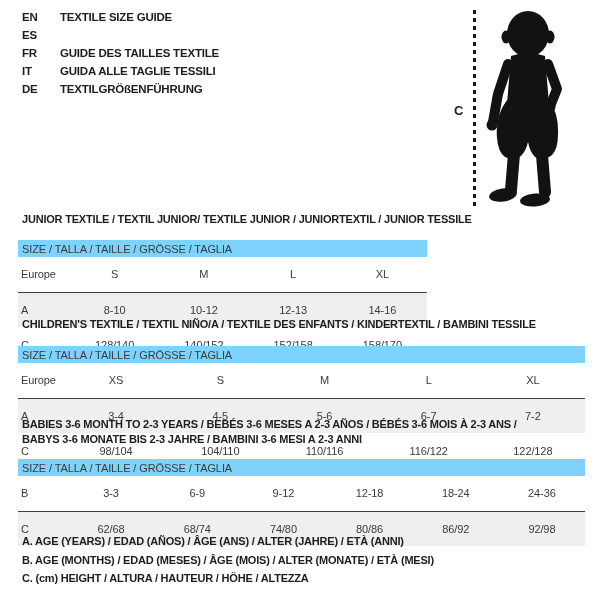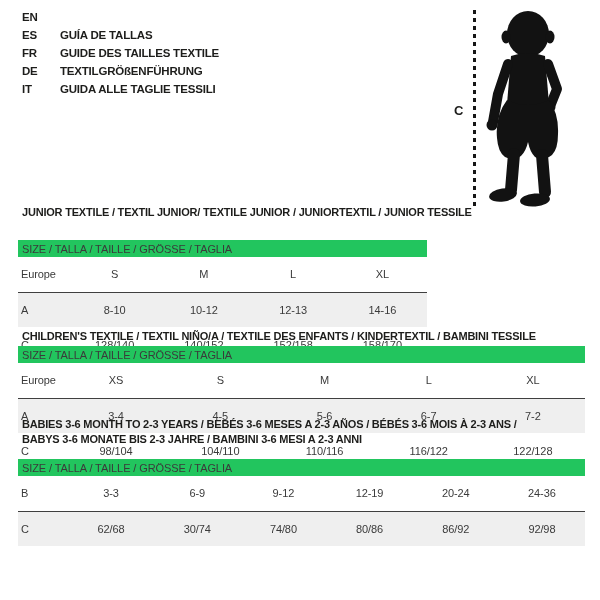--- a/index.html
+++ b/index.html
@@ -18,63 +18,63 @@
   .figure { position:absolute; top:0; left:440px; width:160px; height:212px; }
   .measure-line {
     position:absolute; left:33px; top:10px; width:3px; height:196px;
     background:repeating-linear-gradient(to bottom,#161616 0 4px,transparent 4px 8px);
   }
   .measure-label { position:absolute; left:14px; top:103px; font-size:13px; font-weight:bold; }
   .baby-svg { position:absolute; left:41px; top:4px; }
 
   
   .sec-title { position:absolute; left:22px; font-size:11px; font-weight:bold; letter-spacing:-0.2px; white-space:nowrap; }
-  .title-junior { top:206px;text-align:right; }
-  .title-children { top:330px;text-align:right; }
+  .title-junior { top:213px;text-align:right; }
+  .title-children { top:318px;text-align:right; }
   .title-babies { top:417px; line-height:14.5px; }
 
   
   table.size-table { position:absolute; left:18px; border-collapse:collapse; table-layout:fixed; }
   .tbl-junior   { top:240px; width:409px; }
   .tbl-children { top:346px; width:567px; }
   .tbl-babies   { top:459px; width:567px; }
   .size-table td { font-size:11px; height:35px; padding:0; text-align:center; color:#3a3a3a; letter-spacing:-0.1px; vertical-align:middle; }
   .size-table td.lbl { text-align:left; padding-left:3px; }
-  .size-table tr.bar td { background:#22c55e; color:#3a3a3a; text-align:left; padding-left:4px; height:17px; }
+  .size-table tr.bar td { background:#7dd3fc; color:#3a3a3a; text-align:left; padding-left:4px; height:17px; }
   .size-table tr.first-row td { border-bottom:1px solid #3f3f3f; }
   .size-table tr.stripe td { background:#efefef; }
 
   
   .legend { position:absolute; left:22px; top:532px; }
   .legend-line { font-size:11px; font-weight:bold; line-height:18.5px; letter-spacing:-0.2px; white-space:nowrap; }
 </style>
 </head>
 <body>
 
 <div class="page">
 
   <div class="lang-block">
     <div class="lang-row">
       <span class="lang-code">EN</span>
+      <span>TEXTILE SIZE GUIDE</span>
     </div>
     <div class="lang-row">
       <span class="lang-code">ES</span>
-      <span>GUÍA DE TALLAS</span>
     </div>
     <div class="lang-row">
       <span class="lang-code">FR</span>
       <span>GUIDE DES TAILLES TEXTILE</span>
     </div>
     <div class="lang-row">
+      <span class="lang-code">IT</span>
+      <span>GUIDA ALLE TAGLIE TESSILI</span>
+    </div>
+    <div class="lang-row">
       <span class="lang-code">DE</span>
       <span>TEXTILGRÖßENFÜHRUNG</span>
-    </div>
-    <div class="lang-row">
-      <span class="lang-code">IT</span>
-      <span>GUIDA ALLE TAGLIE TESSILI</span>
     </div>
   </div>
 
   <div class="figure">
     <div class="measure-line"></div>
     <div class="measure-label">C</div>
     <svg class="baby-svg" width="90" height="204" viewBox="0 0 90 204" aria-hidden="true">
       <g fill="#121212" stroke="none">
         <ellipse cx="47" cy="30" rx="21" ry="23"></ellipse>
         <ellipse cx="25" cy="33" rx="4.5" ry="6.5"></ellipse>
@@ -187,30 +187,35 @@
       </colgroup>
     <tbody>
         <tr class="bar">
       <td colspan="7">SIZE / TALLA / TAILLE / GRÖSSE / TAGLIA</td>
     </tr>
     <tr class="first-row">
       <td class="lbl">B</td>
       <td>3-3</td>
       <td>6-9</td>
       <td>9-12</td>
-      <td>12-19</td>
-      <td>20-24</td>
+      <td>12-18</td>
+      <td>18-24</td>
       <td>24-36</td>
     </tr>
     <tr class="stripe">
       <td class="lbl">C</td>
       <td>62/68</td>
-      <td>30/74</td>
+      <td>68/74</td>
       <td>74/80</td>
       <td>80/86</td>
       <td>86/92</td>
       <td>92/98</td>
     </tr>
   </tbody>
     </table>
 
+  <div class="legend">
+    <div class="legend-line">A. AGE (YEARS) / EDAD (AÑOS) / ÂGE (ANS) / ALTER (JAHRE) / ETÀ (ANNI)</div>
+    <div class="legend-line">B. AGE (MONTHS) / EDAD (MESES) / ÂGE (MOIS) / ALTER (MONATE) / ETÀ (MESI)</div>
+    <div class="legend-line">C. (cm) HEIGHT / ALTURA / HAUTEUR / HÖHE / ALTEZZA</div>
+  </div>
 
 </div>
 
 </body></html>

